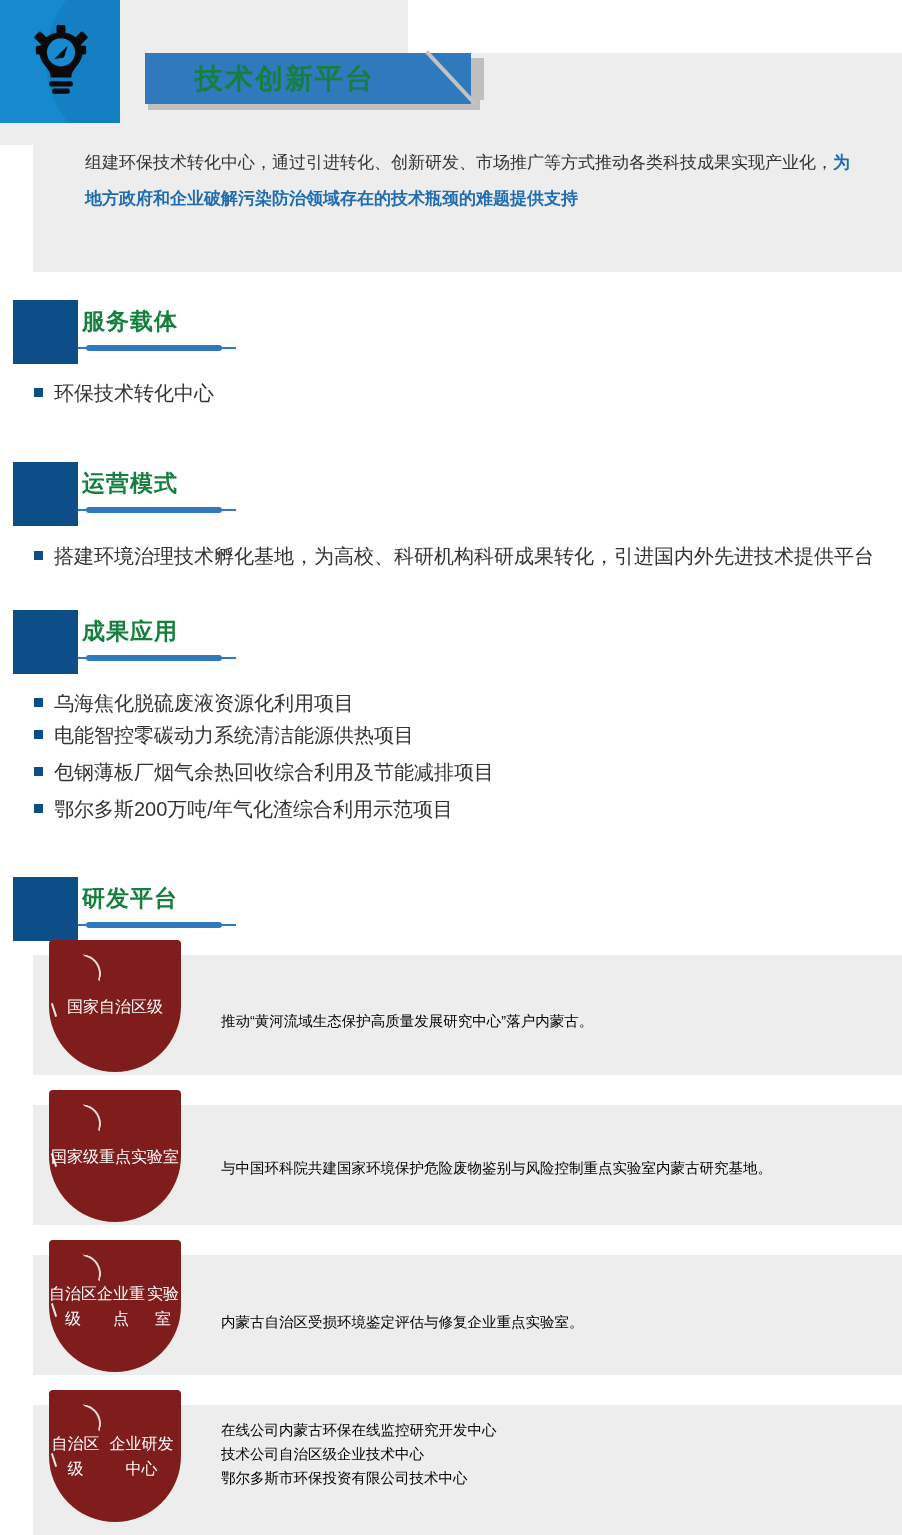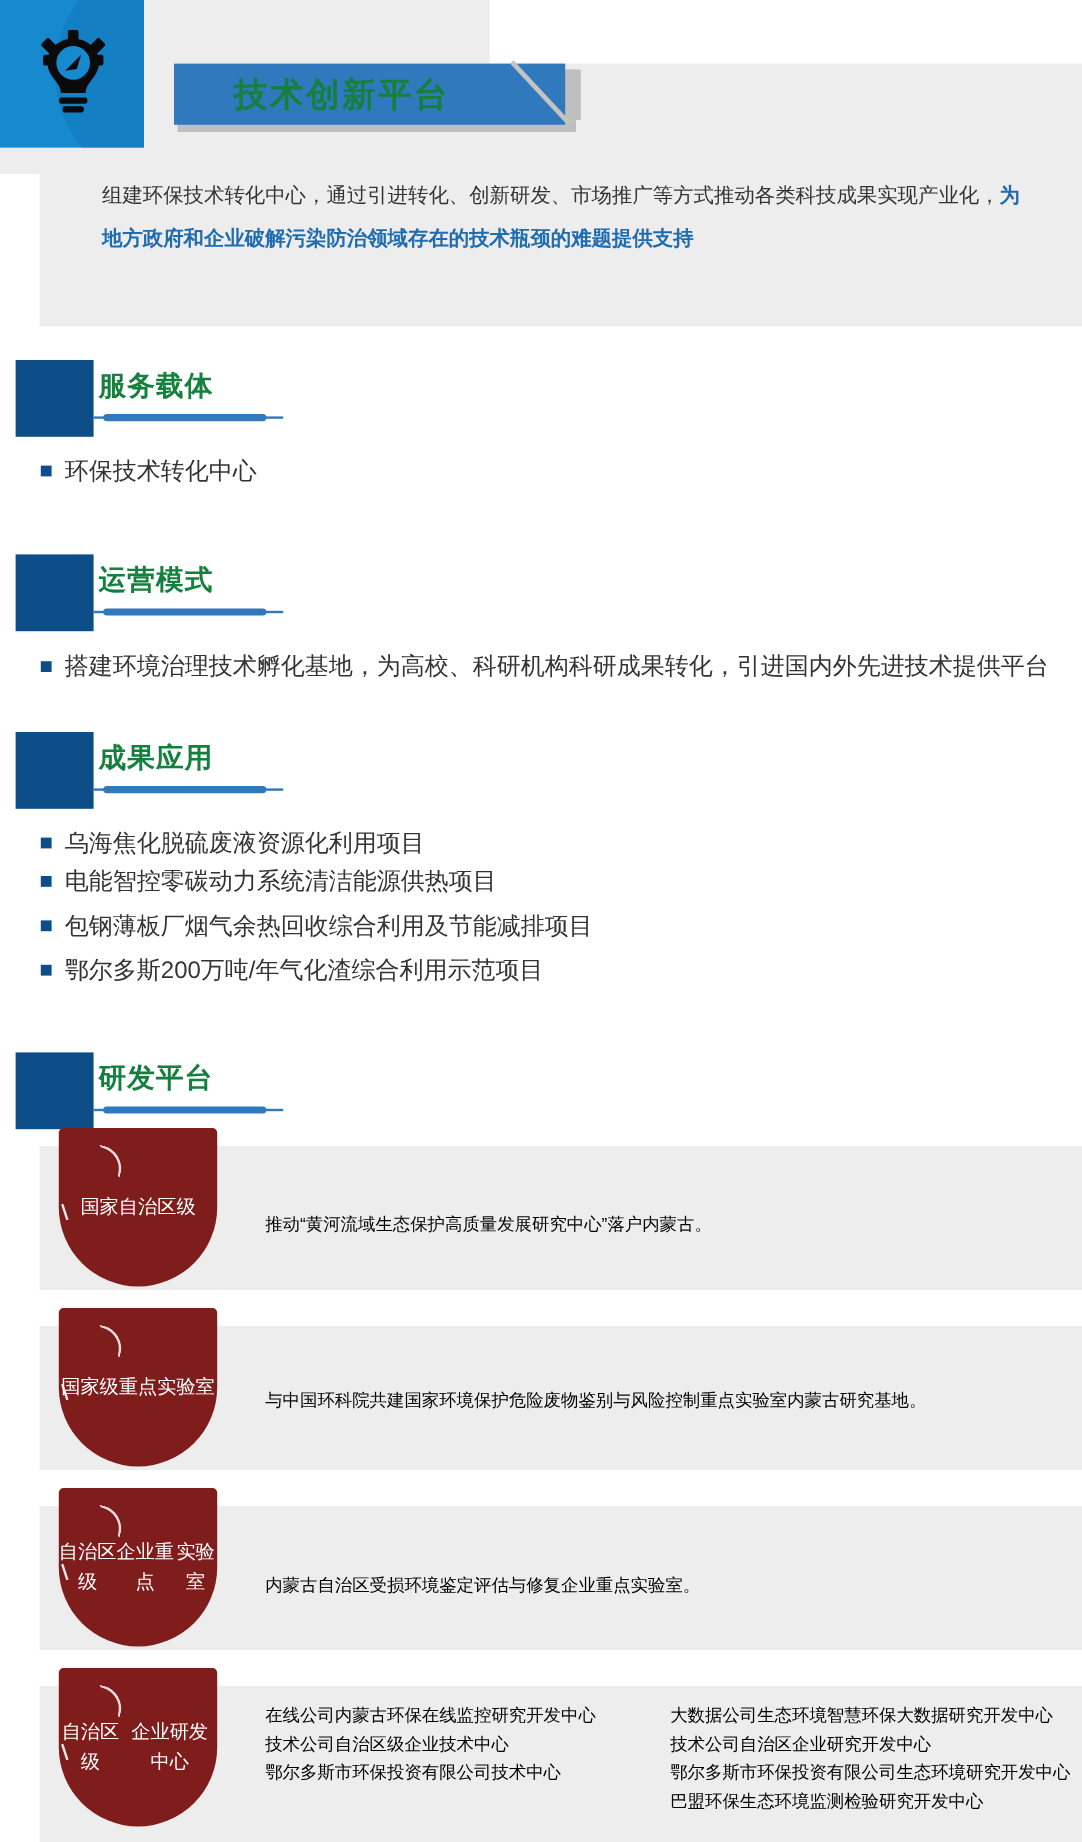--- a/index.html
+++ b/index.html
@@ -129,21 +129,21 @@
     clip-path:polygon(42% 0,100% 0,100% 58%);
     transform:rotate(14deg);
   }
   .badge .tick{
     position:absolute; left:-2px; top:52%; width:14px; height:2px;
     background:#ffffff; opacity:.9; transform:rotate(72deg);
   }
   .card-text{
     position:absolute; font-size:14.5px; color:#000000; line-height:24px;
   }
-  .cols{ display:flex; gap:62px; }
+  .cols{ display:flex; gap:46px; }
   .cols .col div{ white-space:nowrap; }
 </style>
 </head>
 <body>
 
 <div class="panel-top"></div>
 <div class="panel-main"></div>
 <div class="panel-body"></div>
 
 <div class="logo-block">
@@ -280,20 +280,14 @@
     <span class="tick"></span>
     <div>自治区级</div>
     <div>企业研发中心</div>
   </div>
   <div class="card-text cols" style="left:221px; top:28px">
     <div class="col">
       <div>在线公司内蒙古环保在线监控研究开发中心</div>
       <div>技术公司自治区级企业技术中心</div>
       <div>鄂尔多斯市环保投资有限公司技术中心</div>
     </div>
-    <div class="col">
-      <div>大数据公司生态环境智慧环保大数据研究开发中心</div>
-      <div>技术公司自治区企业研究开发中心</div>
-      <div>鄂尔多斯市环保投资有限公司生态环境研究开发中心</div>
-      <div>巴盟环保生态环境监测检验研究开发中心</div>
-    </div>
   </div>
 </div>
 
 </body></html>

